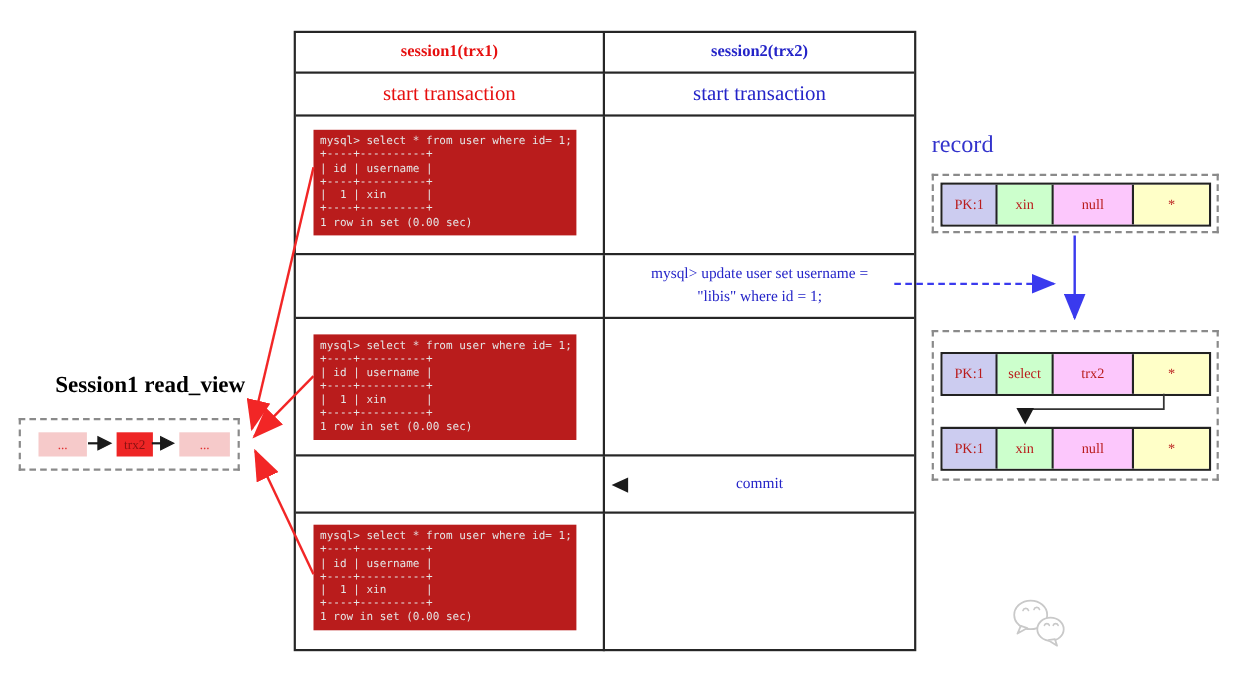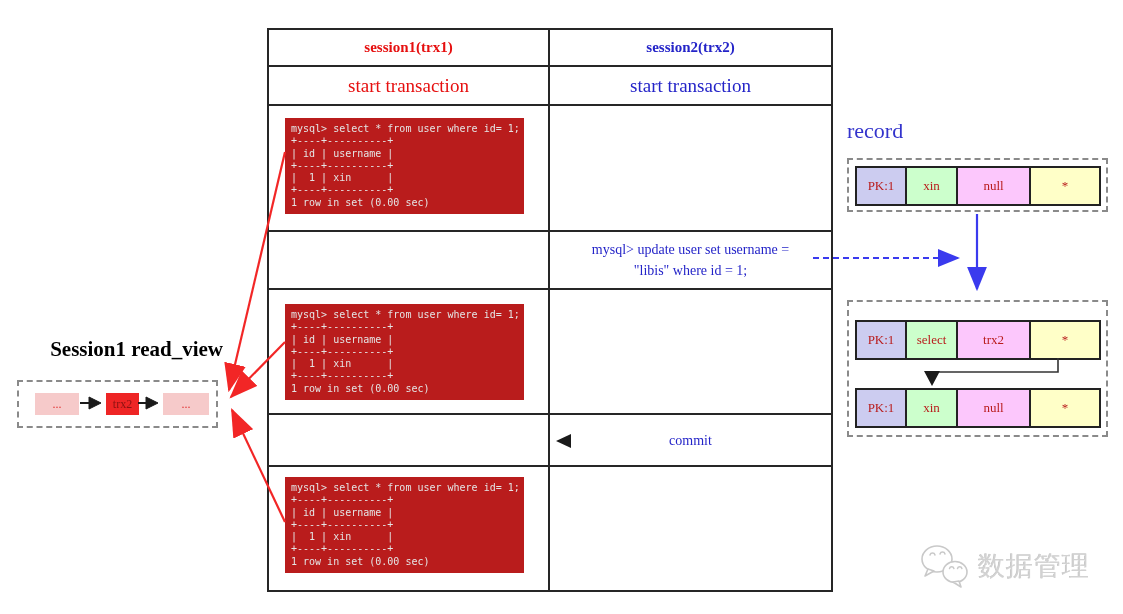--- a/index.html
+++ b/index.html
@@ -162,21 +162,20 @@
         <ellipse cx="37" cy="31" rx="12" ry="10.5"></ellipse>
         <path d="M41 40 L43 46 L35 41 Z" stroke-linejoin="round"></path>
       </g>
       <g fill="none" stroke="#c9c9c9" stroke-width="1.5" stroke-linecap="round">
         <path d="M12 14 a2.6 2.6 0 0 1 5 0"></path>
         <path d="M22 13 a2.6 2.6 0 0 1 5 0"></path>
         <path d="M31.5 27.5 a2.3 2.3 0 0 1 4.4 0"></path>
         <path d="M39.5 27.5 a2.3 2.3 0 0 1 4.4 0"></path>
       </g>
     </svg>
-    <span id="wm-text">数据管理</span>
   </div>
 
   <svg id="overlay">
     <defs>
       <marker id="mRed" markerWidth="13" markerHeight="10" refX="12" refY="5" orient="auto">
         <path d="M0,0 L13,5 L0,10 Z" fill="#f22626"></path>
       </marker>
       <marker id="mBlue" markerWidth="11" markerHeight="9" refX="10" refY="4.5" orient="auto">
         <path d="M0,0 L11,4.5 L0,9 Z" fill="#3a3aee"></path>
       </marker>

